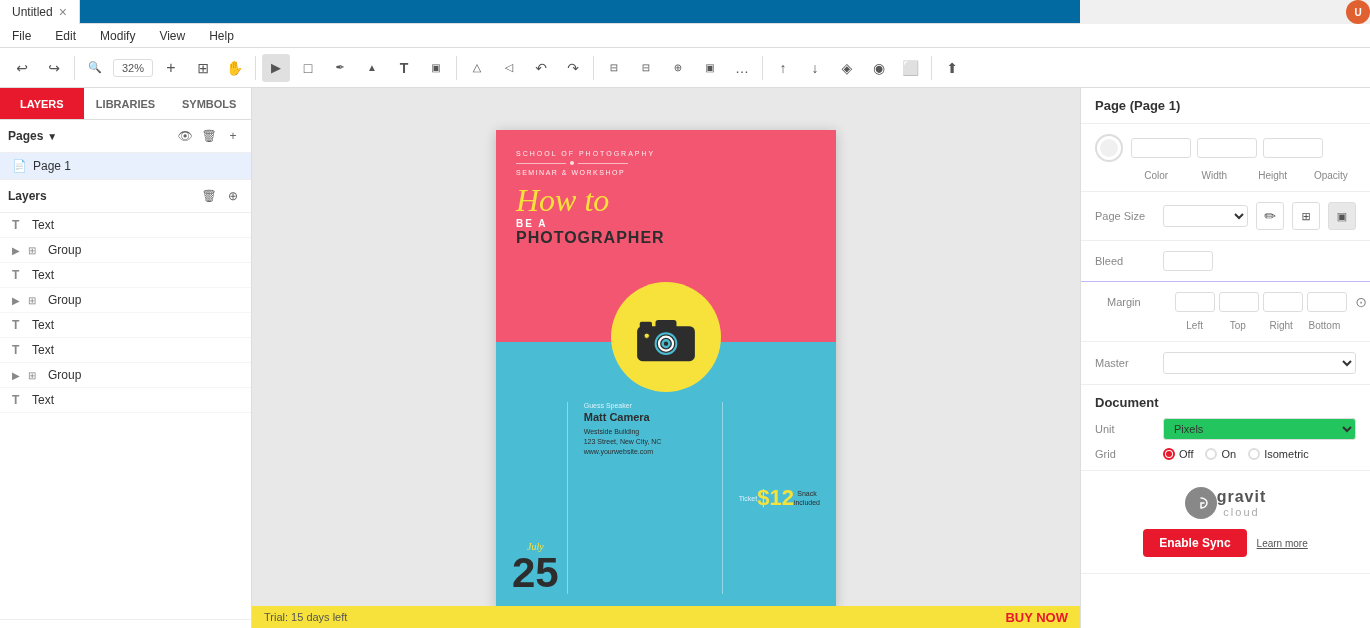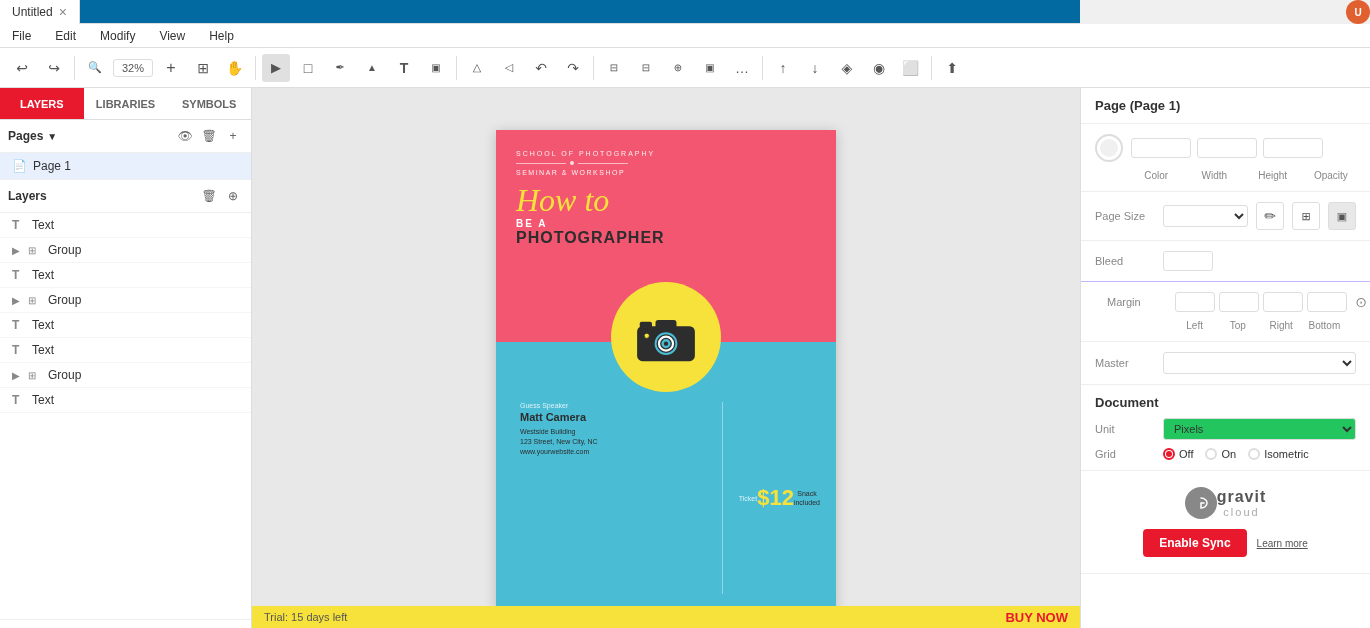--- a/index.html
+++ b/index.html
@@ -325,20 +325,24 @@
 
               <circle cx="18" cy="28" r="3" fill="#f7e23b" stroke="#2d2d2d" stroke-width="1"></circle>
             </svg>
           </div>
         </div>
       </div>
 
       <div class="card-bottom">
         <div class="card-info-row">
 
+          <div class="card-date">
+            <span class="card-month">July</span>
+            <span class="card-day">25</span>
+          </div>
 
           <div class="card-speaker">
             <div class="card-speaker-label">Guess Speaker</div>
             <div class="card-speaker-name">Matt Camera</div>
             <div class="card-address">Westside Building<br>123 Street, New City, NC<br>www.yourwebsite.com</div>
           </div>
 
           <div class="card-ticket">
             <span class="card-ticket-label">Ticket</span>
             <span class="card-ticket-price">$12</span>

